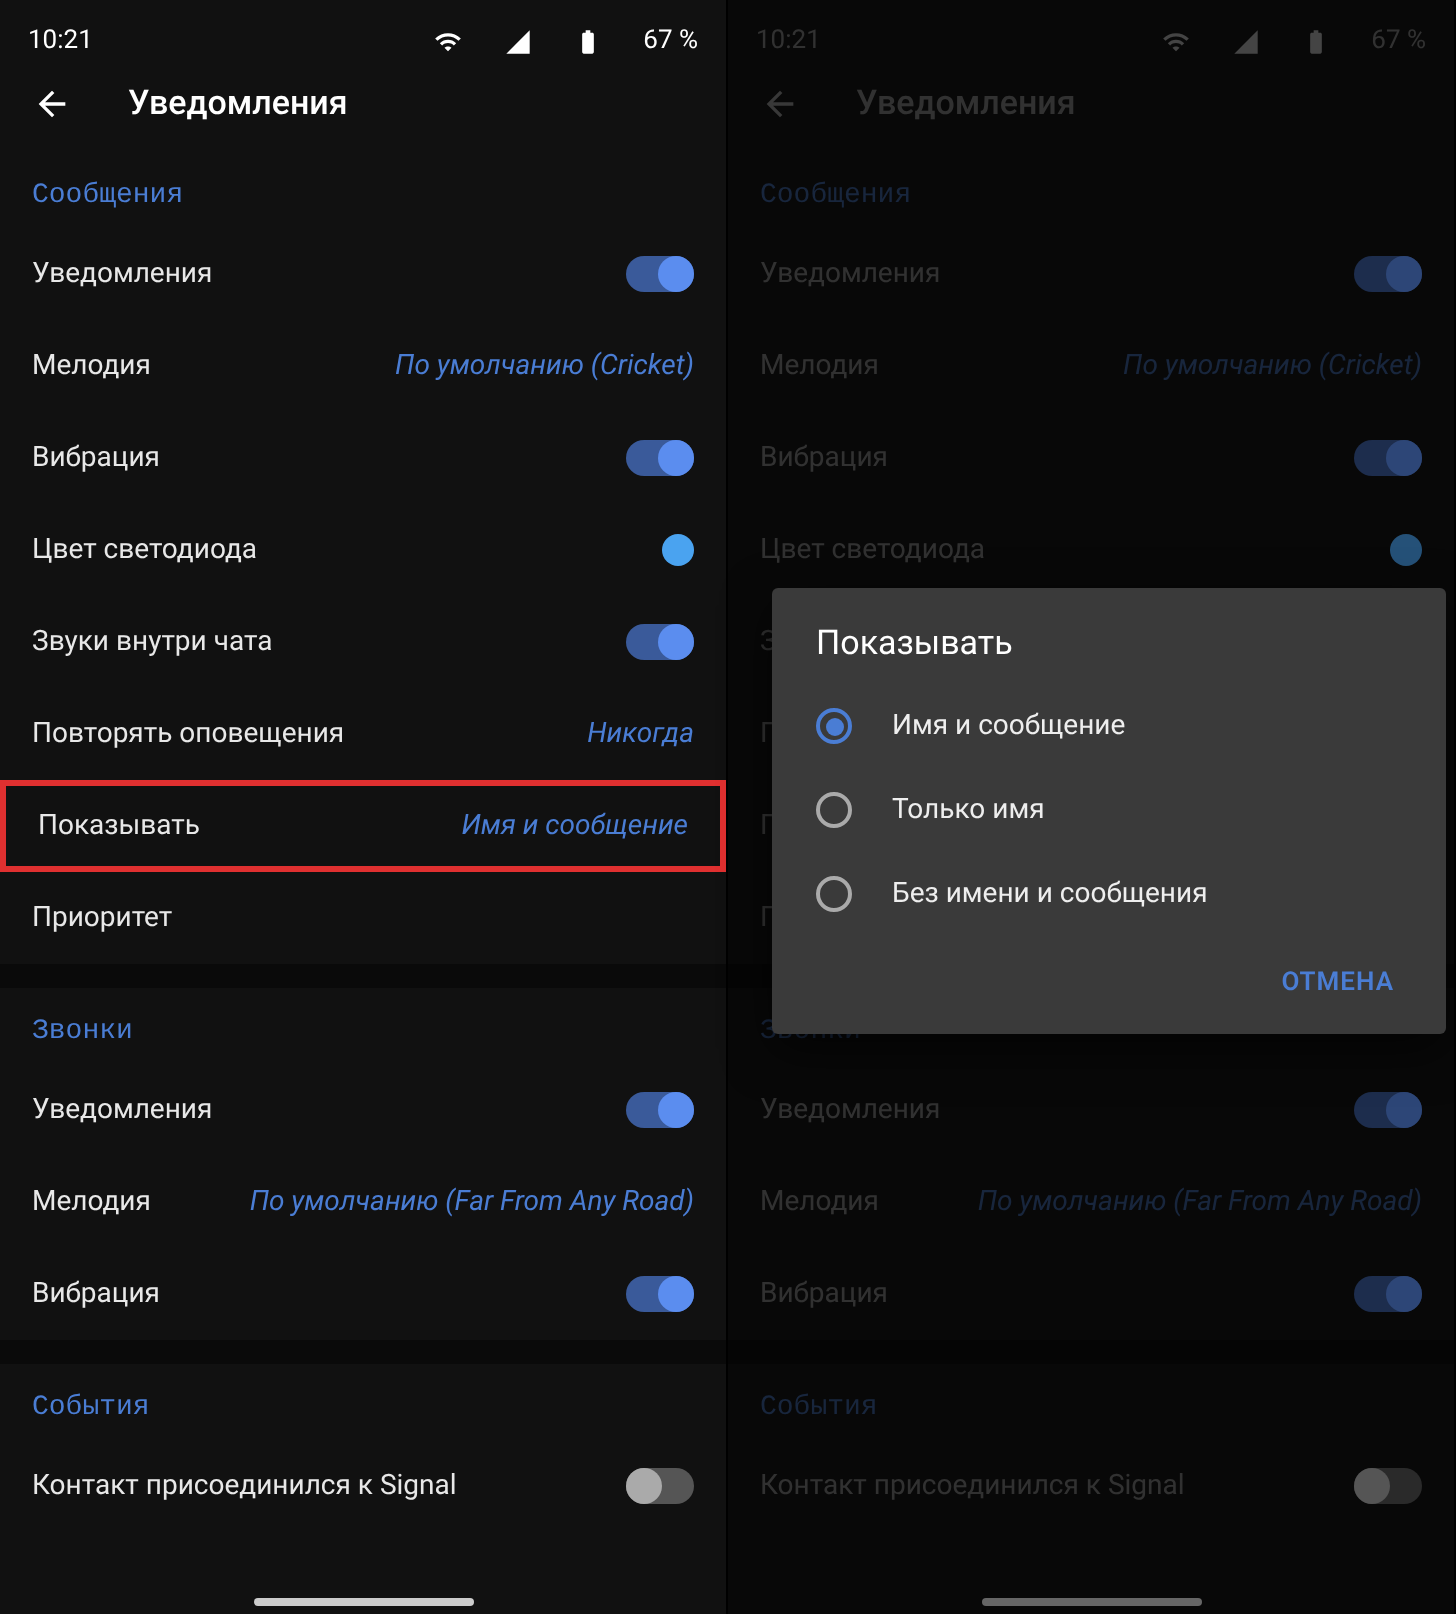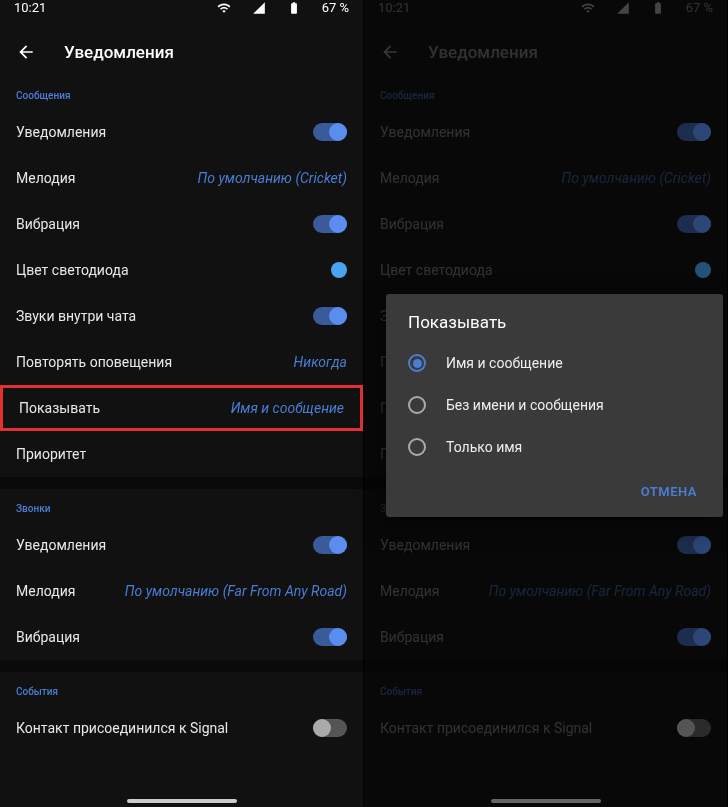--- a/index.html
+++ b/index.html
@@ -1,24 +1,24 @@
 <!DOCTYPE html>
 <html><head>
 <meta charset="utf-8">
 <style>
 * { margin: 0; padding: 0; box-sizing: border-box; }
 body { background: #000; font-family: Roboto, -apple-system, sans-serif; display: flex; width: 728px; height: 807px; overflow: hidden; }
 .screen { width: 364px; height: 807px; background: #111; position: relative; color: #e0e0e0; border-right: 1px solid #000; }
-.status-bar { height: 28px; display: flex; justify-content: space-between; align-items: flex-start; padding: 0 14px; font-size: 13px; color: #fff; }
+.status-bar { height: 28px; display: flex; justify-content: space-between; align-items: flex-end; padding: 0 14px; font-size: 13px; color: #fff; }
 .status-right { display: flex; align-items: center; gap: 21px; }
 .status-right svg { width: 14px; height: 14px; }
 .header { height: 48px; display: flex; align-items: center; padding: 0 16px; gap: 28px; }
 .back-arrow { width: 20px; height: 20px; display: flex; align-items: center; justify-content: center; }
 .header-title { font-size: 17px; font-weight: 500; color: #fff; }
-.section-header { padding: 14px 16px 8px; font-size: 10px; color: #4a7dd4; font-weight: 500; }
+.section-header { padding: 14px 16px 8px; font-size: 14px; color: #4a7dd4; font-weight: 500; font-family: Liberation Mono, monospace; }
 .row { height: 46px; display: flex; align-items: center; justify-content: space-between; padding: 0 16px; }
 .row-label { font-size: 14px; color: #e8e8e8; }
 .row-value { font-size: 14px; color: #4a7dd4; font-style: italic; }
 .toggle { width: 34px; height: 18px; border-radius: 10px; position: relative; }
 .toggle.on { background: #3a5a9a; }
 .toggle.off { background: #555; }
 .toggle .knob { width: 18px; height: 18px; border-radius: 50%; position: absolute; top: 0; }
 .toggle.on .knob { right: 0; background: #5b8def; }
 .toggle.off .knob { left: 0; background: #aaa; }
 .led-dot { width: 16px; height: 16px; border-radius: 50%; background: #4aa3f0; }
@@ -233,23 +233,23 @@
   <div class="dialog">
     <div class="dialog-title">Показывать</div>
     <div class="radio-row">
       <div class="radio selected">
           <div class="dot"></div>
         </div>
       <span class="radio-label">Имя и сообщение</span>
     </div>
     <div class="radio-row">
       <div class="radio unselected"></div>
-      <span class="radio-label">Без имени и сообщения</span>
+      <span class="radio-label">Только имя</span>
     </div>
     <div class="radio-row">
       <div class="radio unselected"></div>
-      <span class="radio-label">Только имя</span>
+      <span class="radio-label">Без имени и сообщения</span>
     </div>
     <div class="dialog-actions">
       <div class="dialog-cancel">ОТМЕНА</div>
     </div>
   </div>
 </div>
 
 </body></html>

